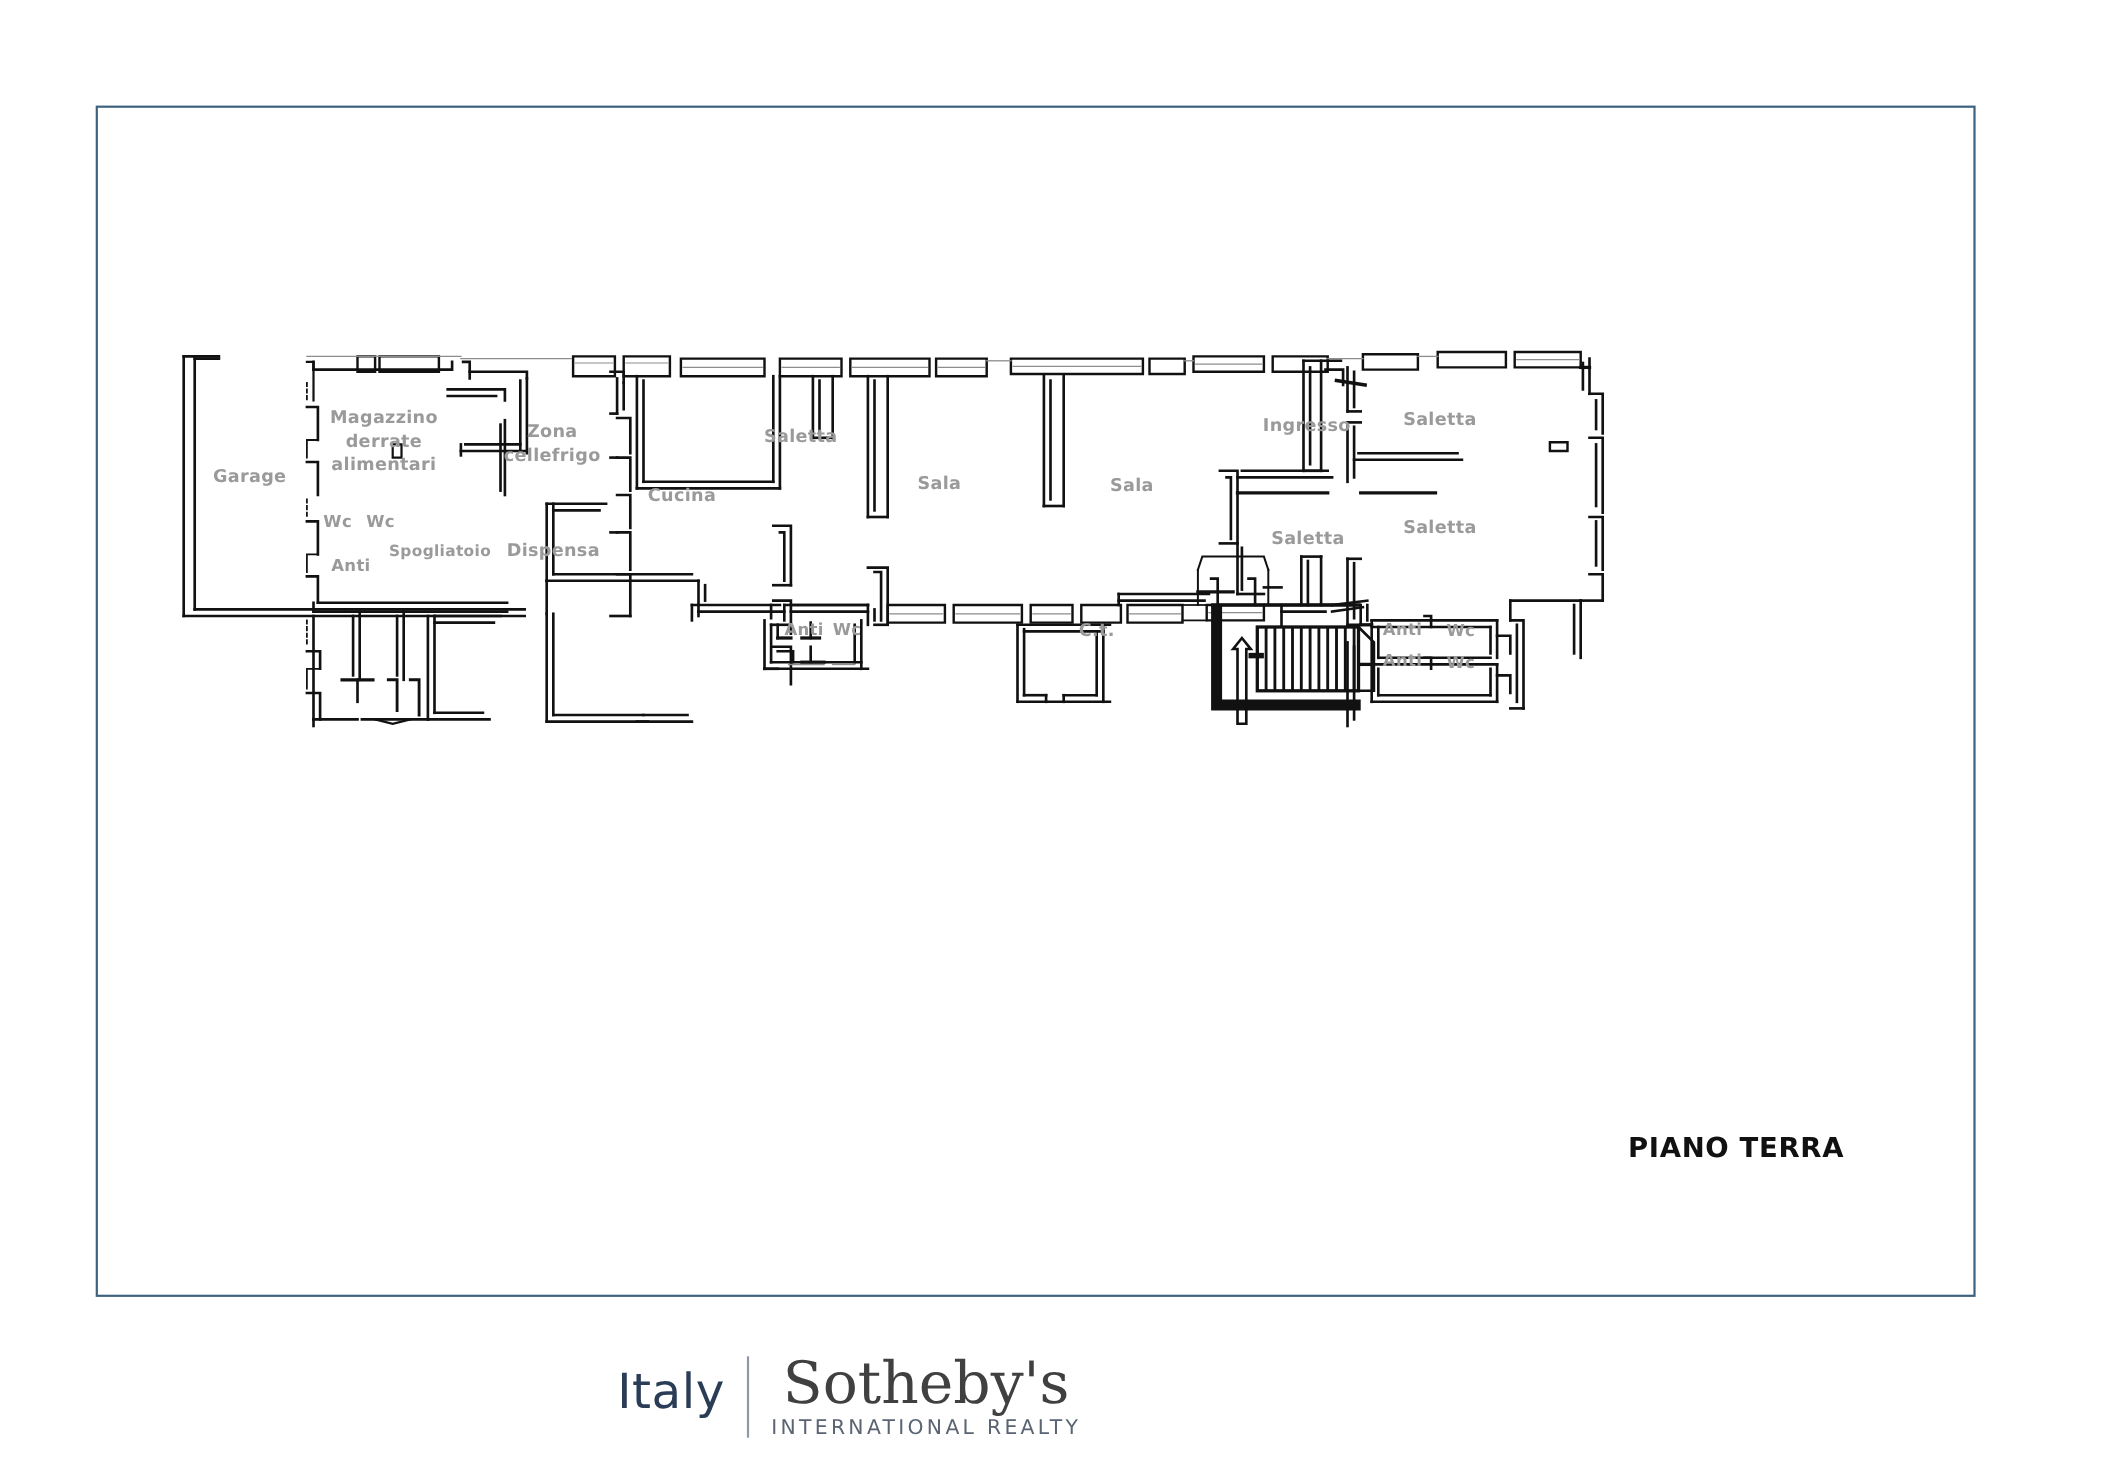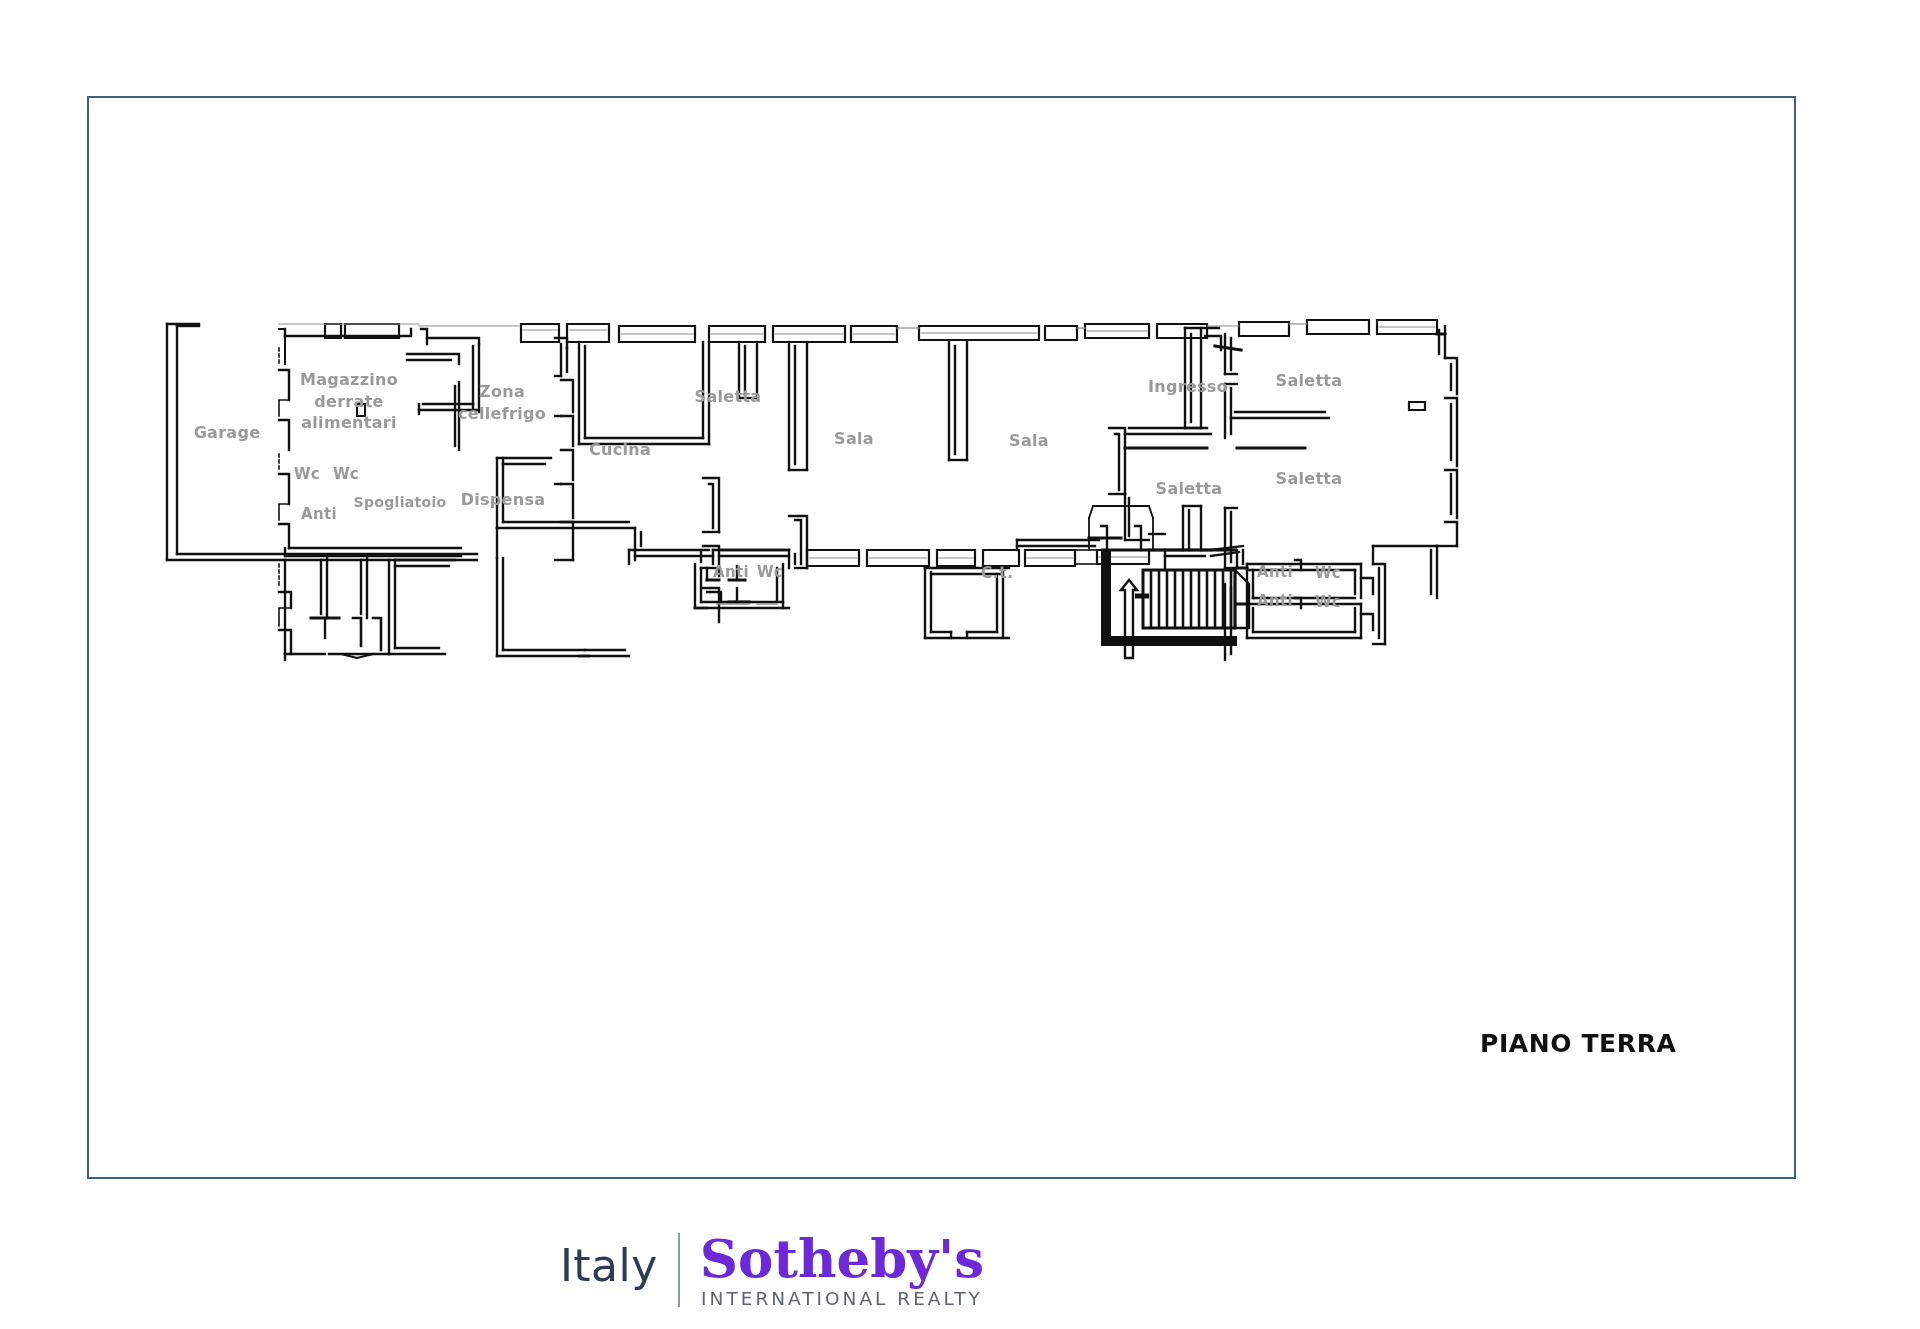--- a/index.html
+++ b/index.html
@@ -107,22 +107,22 @@
     background: #8f98a6;
   }
   #logo-right {
     display: flex;
     flex-direction: column;
     align-items: center;
   }
   #logo-sothebys {
     font-family: "DejaVu Serif", serif;
     font-size: 53px;
-    font-weight: bold;
-    color: #6d28d9;
+    font-weight: normal;
+    color: #404040;
     letter-spacing: 0px;
     line-height: 1.02;
   }
   #logo-intl {
     font-family: "DejaVu Sans", sans-serif;
     font-size: 18.5px;
     color: #5a6472;
     letter-spacing: 3.0px;
     margin-top: 2px;
   }

